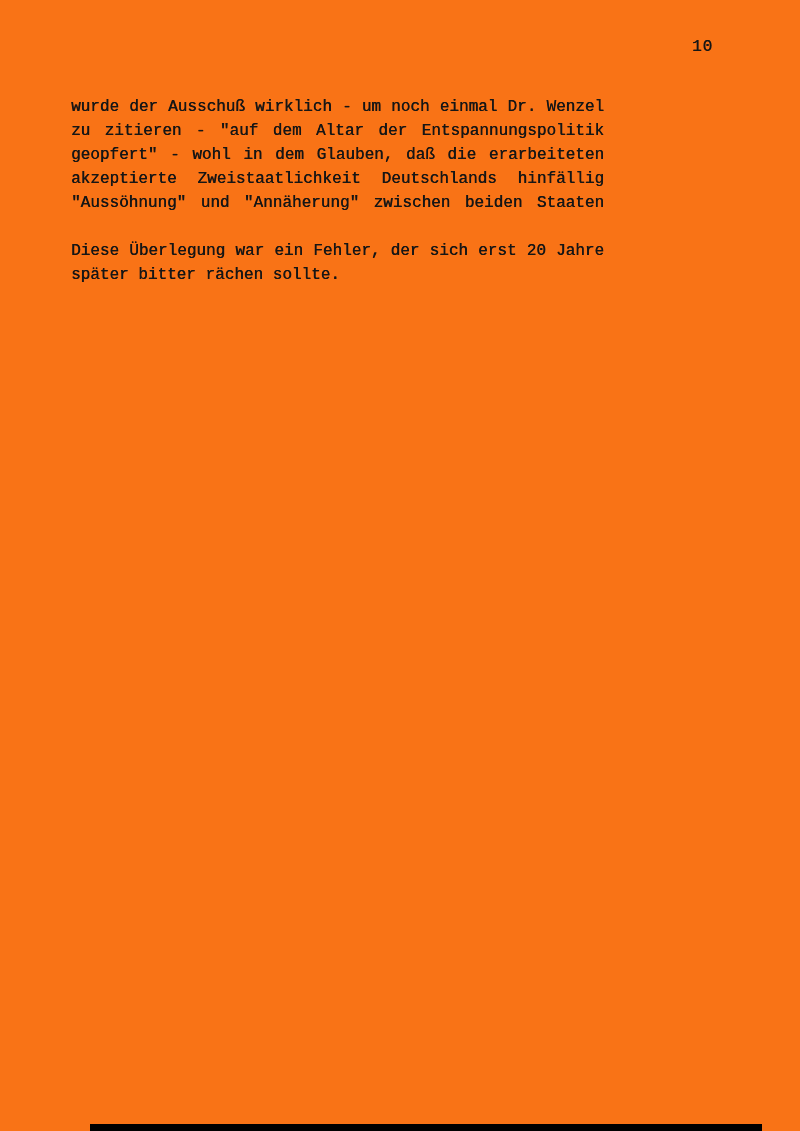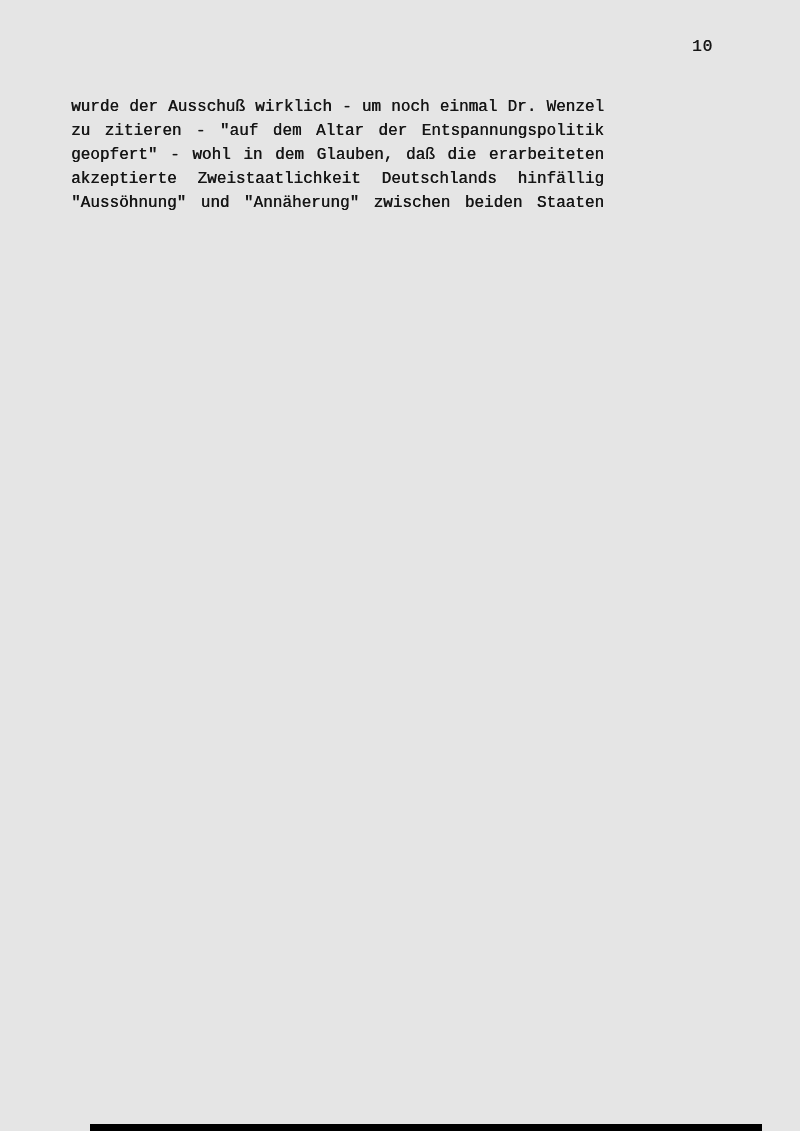--- a/index.html
+++ b/index.html
@@ -11,21 +11,21 @@
     height: 1131px;
     background: #ffffff;
     position: relative;
     overflow: hidden;
     font-family: "Liberation Mono", "DejaVu Sans Mono", monospace;
     color: #161616;
   }
   .page {
     position: absolute;
     inset: 0;
-    background: #e5e5e5;
+    background: #f97316;
   }
   .page-number {
     position: absolute;
     top: 38px;
     left: 692px;
     font-size: 16px;
     line-height: 18px;
     letter-spacing: 1px;
     text-shadow: 0.4px 0 0 currentColor;
   }
@@ -68,18 +68,22 @@
   <div class="text-block">
 
     <div class="para">
       <div class="line just">wurde der Ausschuß wirklich - um noch einmal Dr. Wenzel</div>
       <div class="line just">zu zitieren - "auf dem Altar der Entspannungspolitik</div>
       <div class="line just">geopfert" - wohl in dem Glauben, daß die erarbeiteten</div>
       <div class="line just">akzeptierte Zweistaatlichkeit Deutschlands hinfällig</div>
       <div class="line just">"Aussöhnung" und "Annäherung" zwischen beiden Staaten</div>
     </div>
 
+    <div class="para">
+      <div class="line just">Diese Überlegung war ein Fehler, der sich erst 20 Jahre</div>
+      <div class="line">später bitter rächen sollte.</div>
+    </div>
 
   </div>
 
   <div class="scan-bar"></div>
 
 </div>
 
 </body></html>

